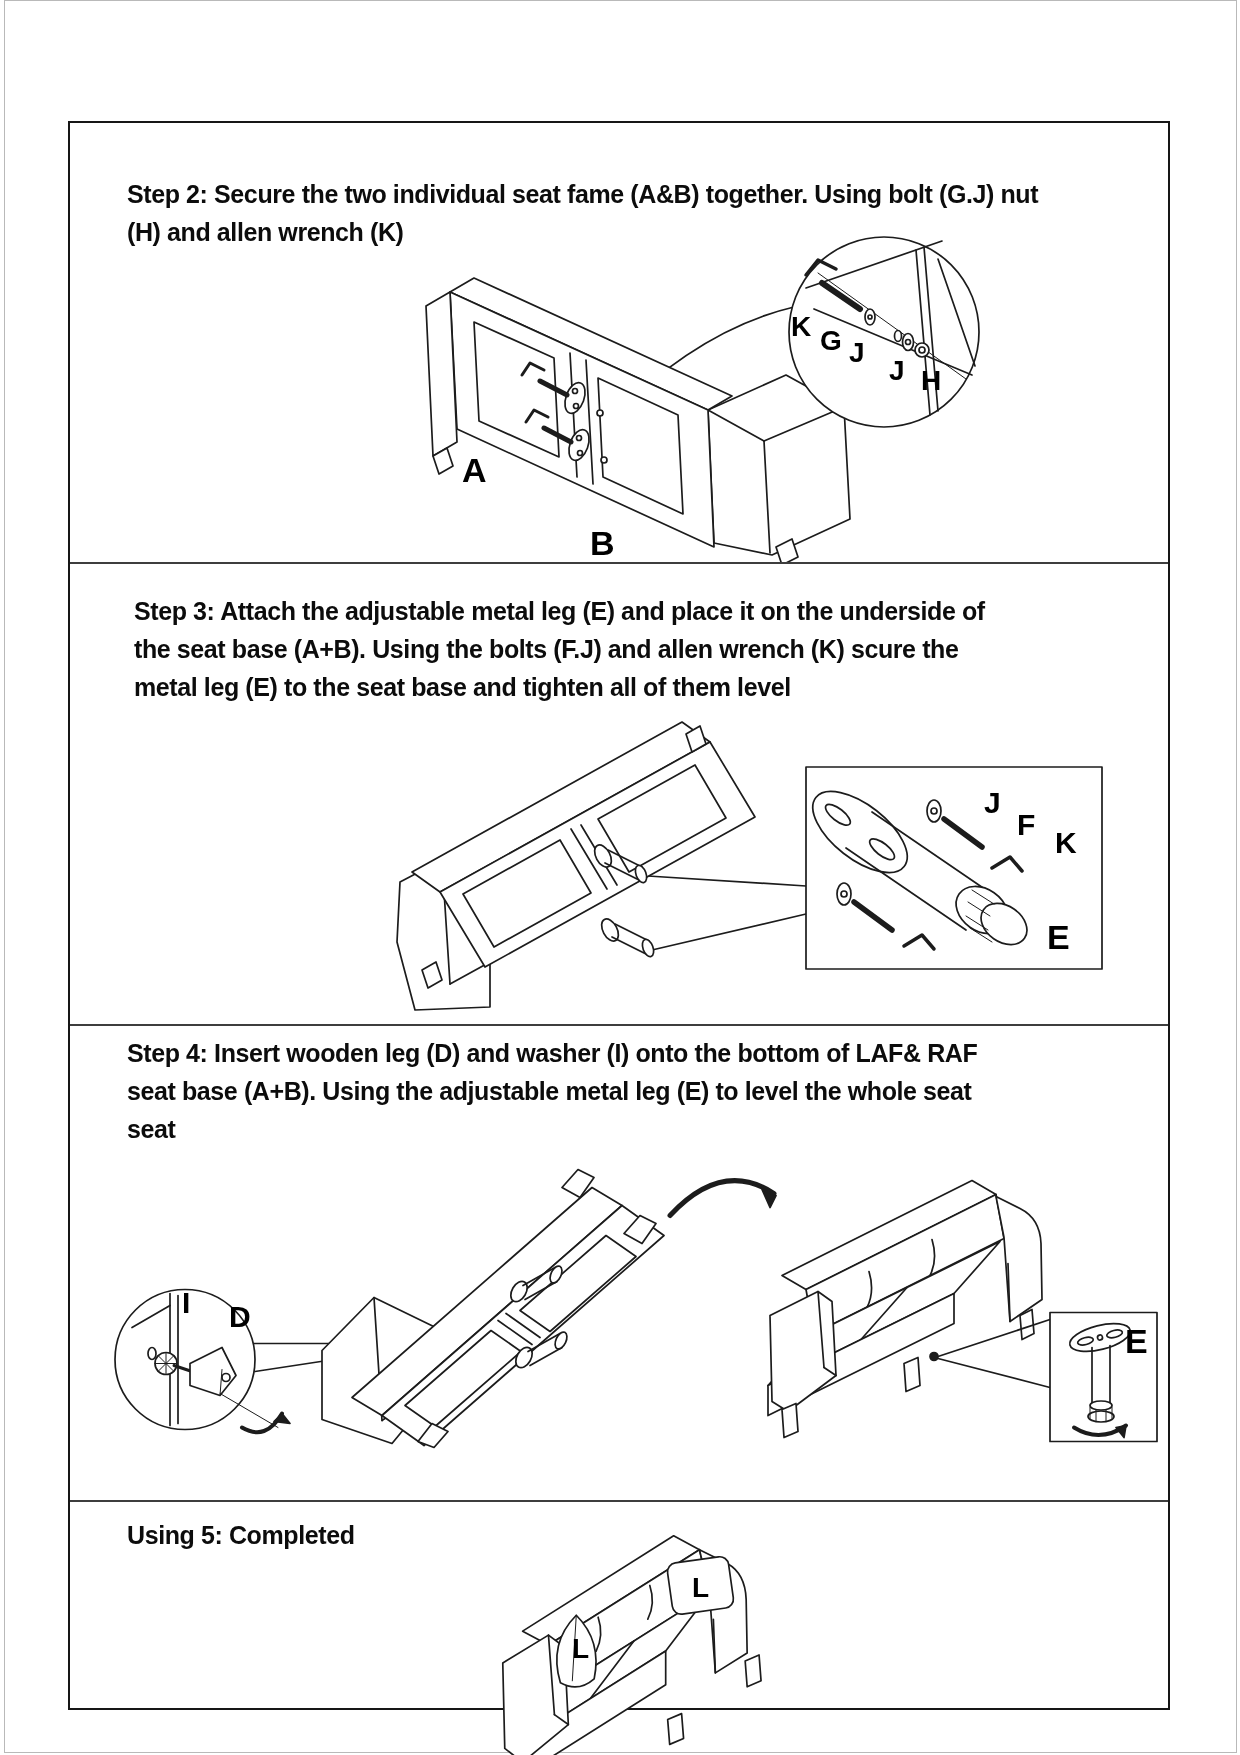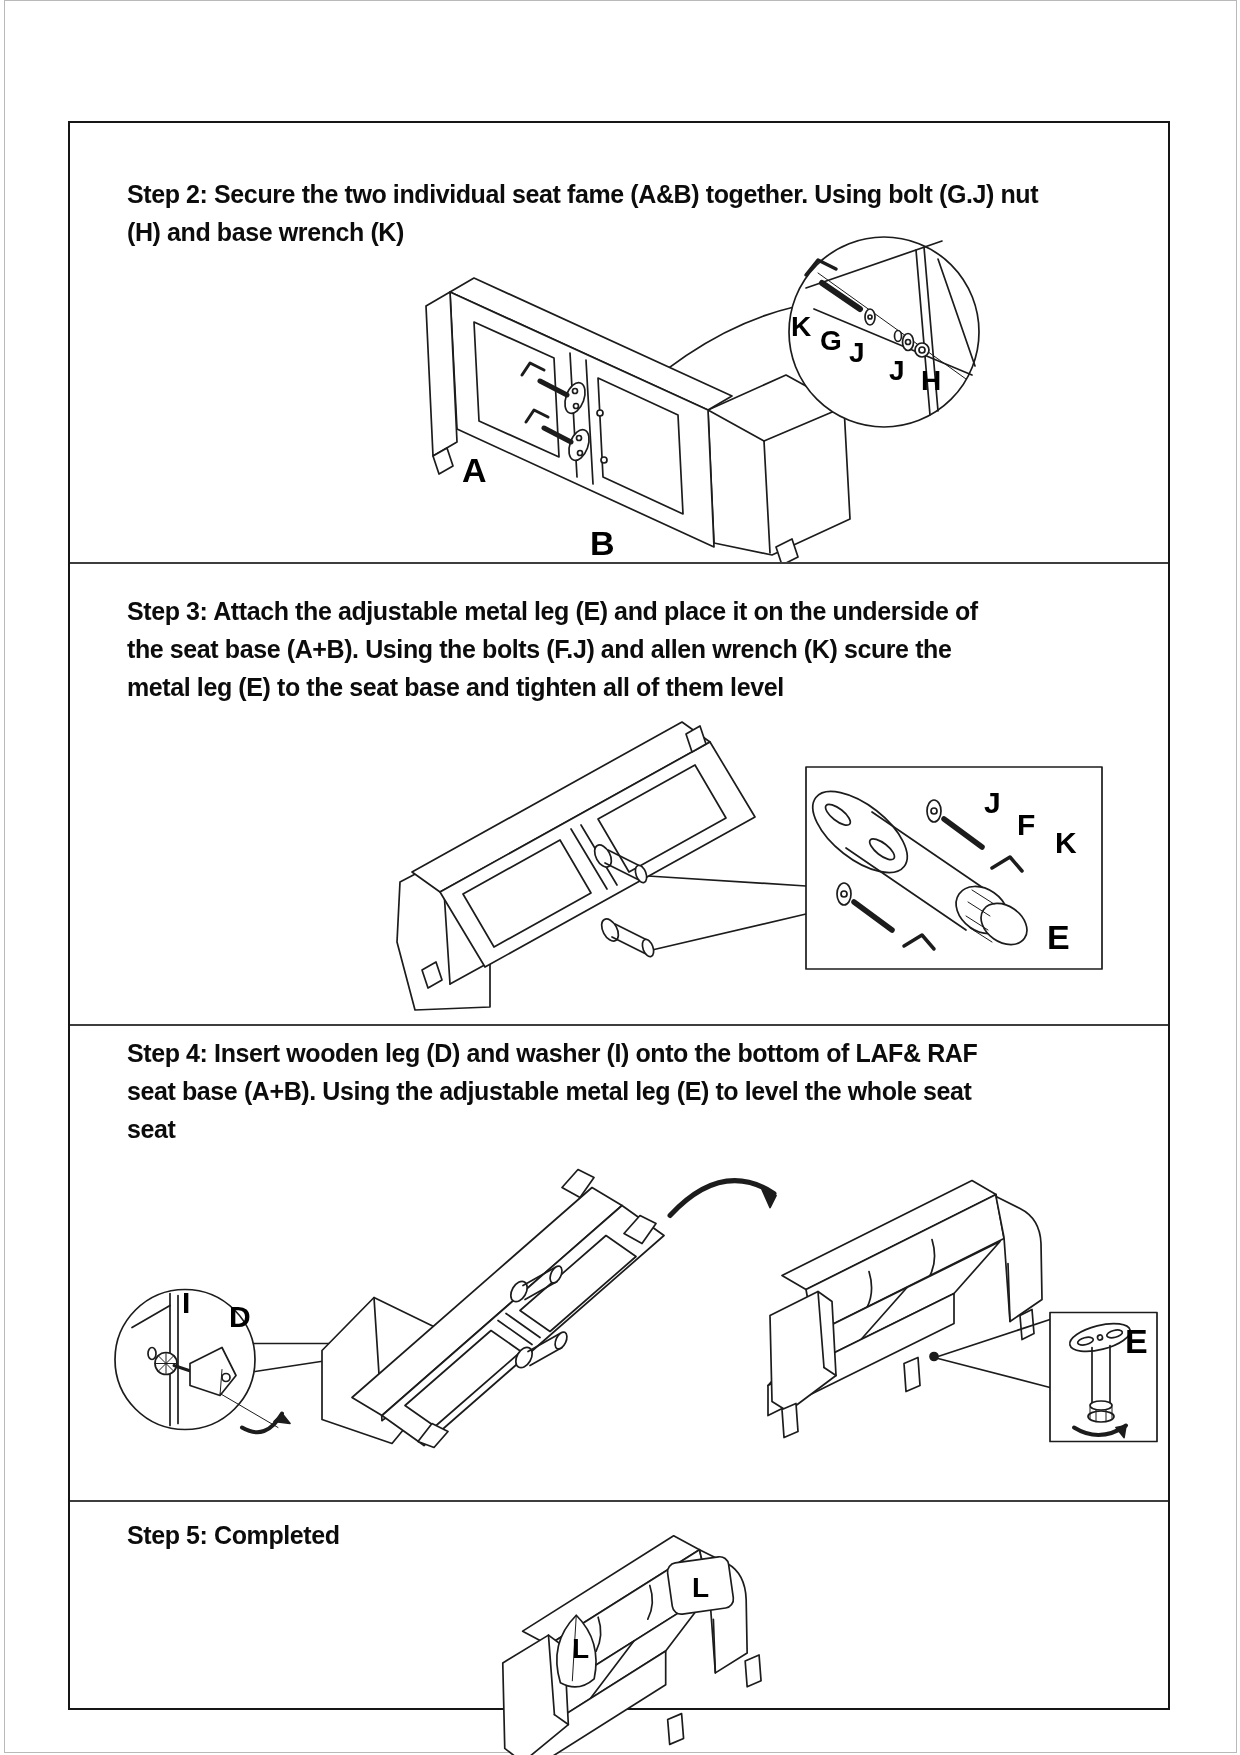--- a/index.html
+++ b/index.html
@@ -10,21 +10,21 @@
   .step{position:relative;width:100%;box-sizing:border-box;}
   .step + .step{border-top:2px solid #3d3d3d;}
   .s1{height:439px;}
   .s2{height:462px;}
   .s3{height:476px;}
   .s4{height:305px;}
   .instr{position:absolute;left:57px;right:24px;overflow:hidden;color:#0c0c0c;
          font-size:25px;line-height:38px;font-weight:700;letter-spacing:-0.4px;}
   .instr .ln{white-space:nowrap;}
   .s1 .instr{top:52px;}
-  .s2 .instr{top:28px;}
+  .s2 .instr{top:28px;margin-left:7px;}
   .s3 .instr{top:8px;}
   .s4 .instr{top:14px;}
   .illus{position:absolute;left:0;top:0;width:100%;height:100%;}
   .plabel{position:absolute;font-weight:700;color:#000;font-size:30px;line-height:1;}
   .plabel.big{font-size:34px;}
   .plabel.mid{font-size:28px;}
 </style>
 </head>
 <body>
 
@@ -93,21 +93,21 @@
           <ellipse cx="828" cy="213" rx="3.5" ry="5.5"></ellipse>
           <ellipse cx="838" cy="219" rx="5.5" ry="8.5"></ellipse>
           <circle cx="838" cy="219" r="2.5"></circle>
 
           <circle cx="852" cy="227" r="7"></circle>
           <circle cx="852" cy="227" r="3"></circle>
         </g>
       </svg>
       <div class="instr">
         <div class="ln">Step 2: Secure the two individual seat fame (A&amp;B) together. Using bolt (G.J) nut</div>
-        <div class="ln">(H) and base wrench (K)</div>
+        <div class="ln">(H) and allen wrench (K)</div>
       </div>
       <div class="plabel big" style="left:392px;top:330px">A</div>
       <div class="plabel big" style="left:520px;top:403px">B</div>
       <div class="plabel mid" style="left:721px;top:190px">K</div>
       <div class="plabel mid" style="left:750px;top:204px">G</div>
       <div class="plabel mid" style="left:779px;top:216px">J</div>
       <div class="plabel mid" style="left:819px;top:234px">J</div>
       <div class="plabel mid" style="left:851px;top:244px">H</div>
     </section>
 
@@ -319,20 +319,20 @@
 
           <g transform="rotate(-8 631 84)">
             <rect x="600" y="58" width="62" height="52" rx="9"></rect>
           </g>
 
           <path d="M490,182 Q478,142 506,114 Q532,140 524,178 Q508,192 490,182 Z"></path>
           <line x1="506" y1="114" x2="502" y2="180" stroke-width="1"></line>
         </g>
       </svg>
       <div class="instr">
-        <div class="ln">Step 5: Completed</div>
+        <div class="ln">Using 5: Completed</div>
       </div>
       <div class="plabel mid" style="left:502px;top:133px">L</div>
       <div class="plabel mid" style="left:622px;top:72px">L</div>
     </section>
 
   </div>
 </div>
 
 </body></html>

